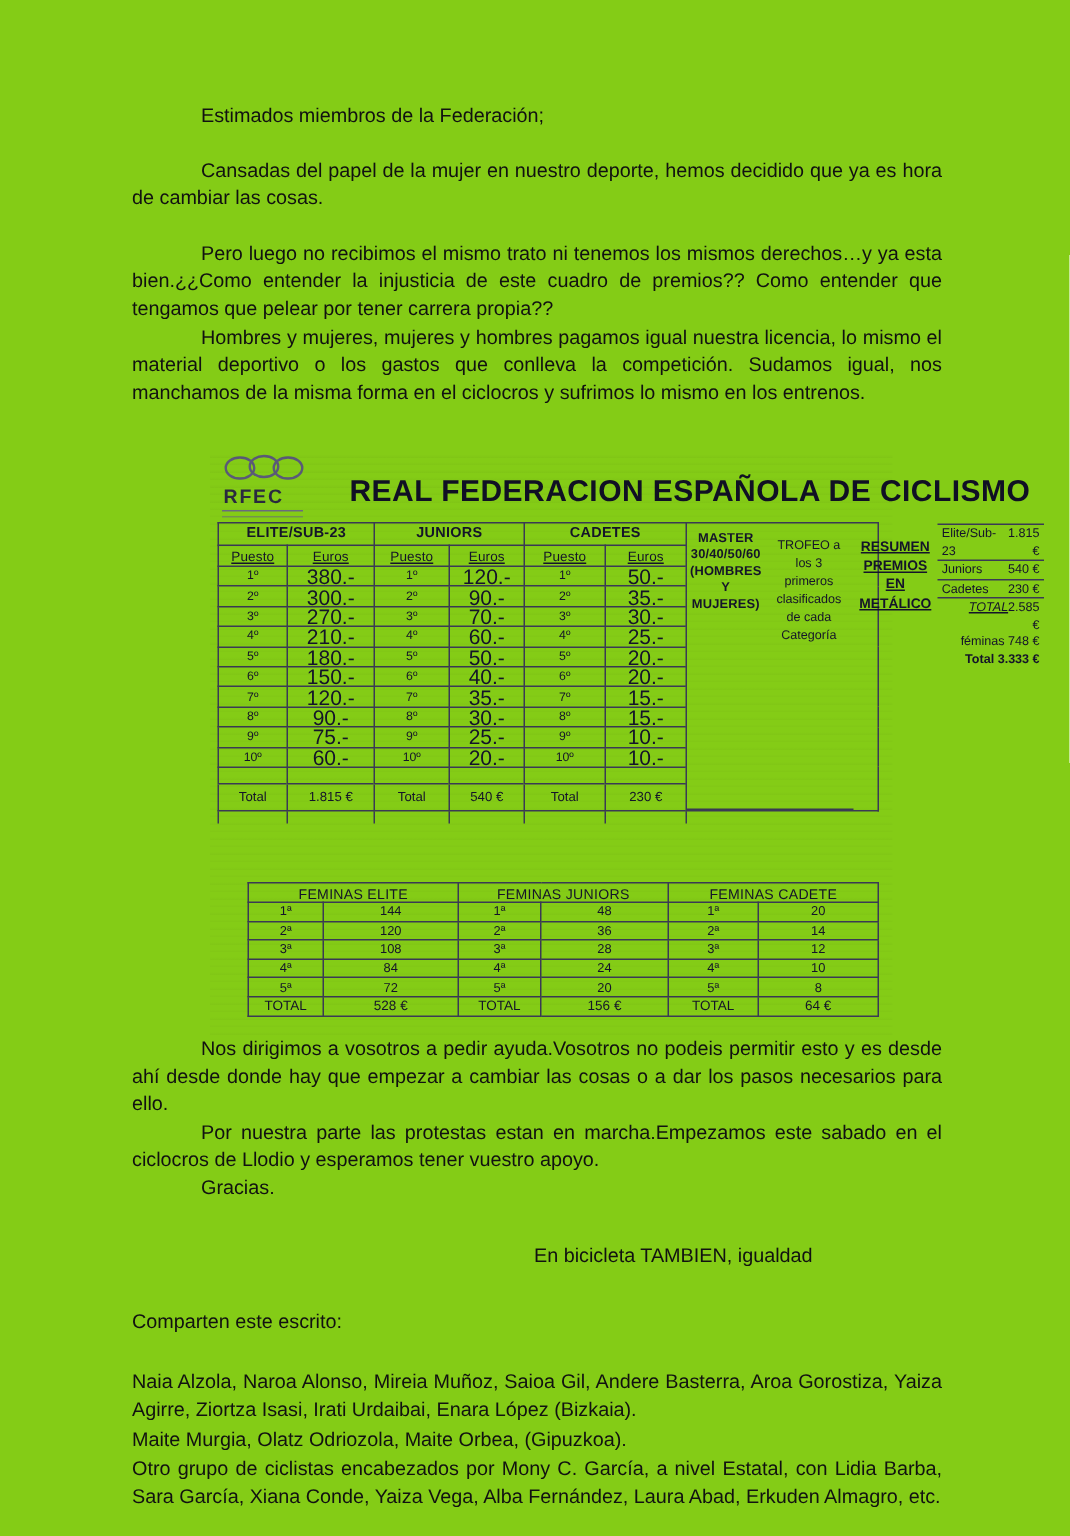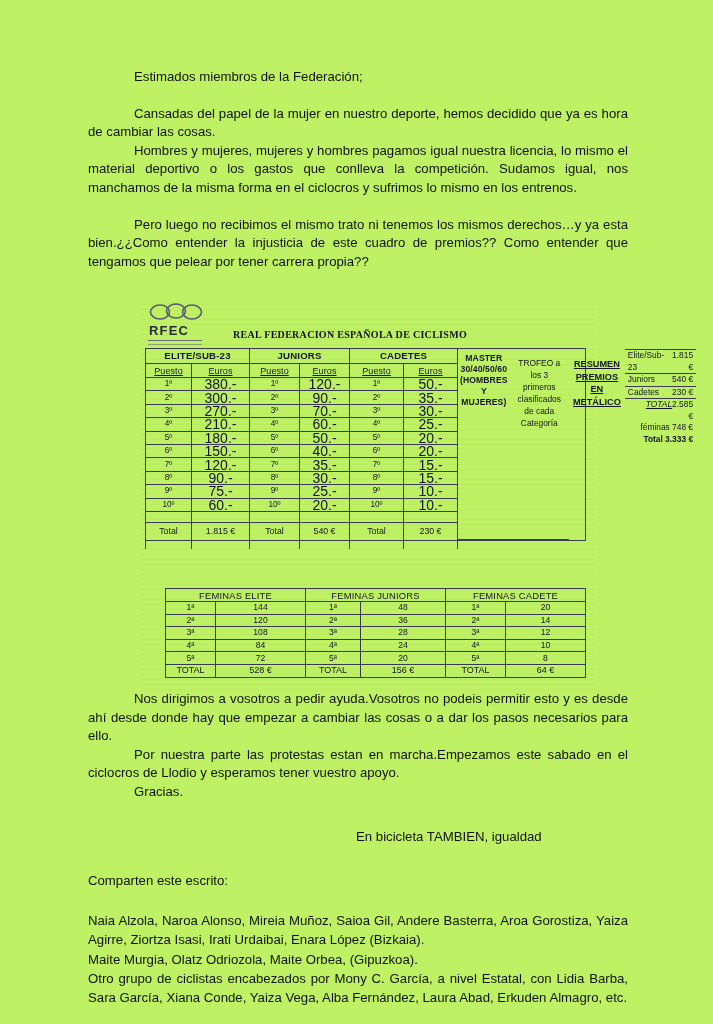--- a/index.html
+++ b/index.html
@@ -15,21 +15,21 @@
     font-family: "Liberation Sans", sans-serif;
     color: #111111;
     overflow: hidden;
   }
 
   .page {
     position: absolute;
     left: 0; top: 0;
     width: 713px;
     height: 1024px;
-    background: #bef264;
+    background: #84cc16;
   }
 
   
   .letter-top {
     position: absolute;
     left: 88px;
     top: 68px;
     width: 540px;
   }
   .letter-bottom {
@@ -108,28 +108,28 @@
   .logo .bar1, .logo .bar2 {
     position: absolute;
     left: 3px;
     height: 1.5px;
     background: #6a6a80;
   }
   .logo .bar1 { bottom: 5px; width: 54px; }
   .logo .bar2 { bottom: 1px; width: 54px; opacity: .55; }
 
   .scan-title {
-    font-size: 10px;
+    font-size: 20px;
     font-weight: bold;
     letter-spacing: .3px;
     color: #101024;
     padding-left: 26px;
     padding-bottom: 6px;
     white-space: nowrap;
-    font-family: Liberation Serif, serif;
+    font-family: Liberation Sans, sans-serif;
   }
 
   table.grid {
     border-collapse: collapse;
     font-family: "Liberation Sans", sans-serif;
     color: #14142a;
   }
   table.grid td, table.grid th {
     border: 1px solid #3a3a55;
     padding: 0;
@@ -238,22 +238,22 @@
   }
 </style>
 </head>
 <body>
 
 <div class="page">
 
   <div class="letter-top">
     <p class="para indent">Estimados miembros de la Federación;</p>
     <p class="para indent gap-lg">Cansadas del papel de la mujer en nuestro deporte, hemos decidido que ya es hora de cambiar las cosas.</p>
+    <p class="para indent gap-lg">Pero luego no recibimos el mismo trato ni tenemos los mismos derechos…y ya esta bien.¿¿Como entender la injusticia de este cuadro de premios?? Como entender que tengamos que pelear por tener carrera propia??</p>
     <p class="para indent gap-sm">Hombres y mujeres, mujeres y hombres pagamos igual nuestra licencia, lo mismo el material deportivo o los gastos que conlleva la competición. Sudamos igual, nos manchamos de la misma forma en el ciclocros y sufrimos lo mismo en los entrenos.</p>
-    <p class="para indent gap-lg">Pero luego no recibimos el mismo trato ni tenemos los mismos derechos…y ya esta bien.¿¿Como entender la injusticia de este cuadro de premios?? Como entender que tengamos que pelear por tener carrera propia??</p>
   </div>
 
   <div class="scan">
 
     <div class="scan-header">
       <div class="logo">
         <svg class="rings" viewBox="0 0 54 20">
           <ellipse cx="11" cy="10" rx="9.5" ry="7" fill="none" stroke="#5a5a78" stroke-width="1.6"></ellipse>
           <ellipse cx="27" cy="9" rx="9.5" ry="7" fill="none" stroke="#5a5a78" stroke-width="1.6"></ellipse>
           <ellipse cx="43" cy="10" rx="9.5" ry="7" fill="none" stroke="#5a5a78" stroke-width="1.6"></ellipse>

